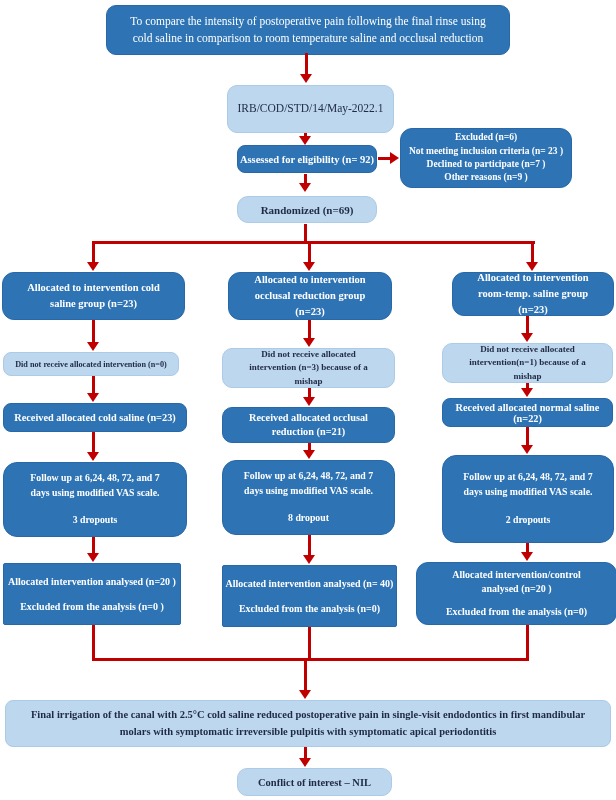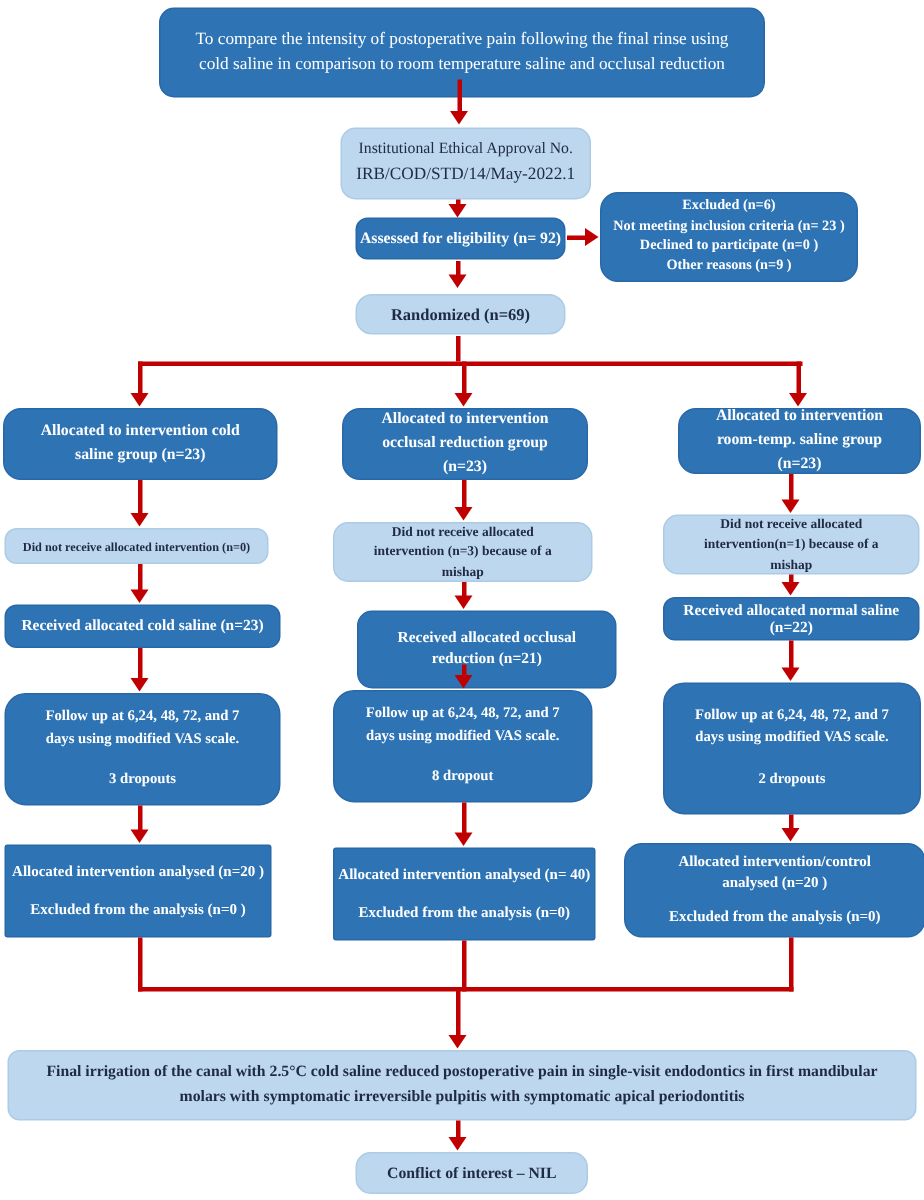--- a/index.html
+++ b/index.html
@@ -17,42 +17,41 @@
   .ah-d{position:absolute;width:0;height:0;border-left:6.5px solid transparent;
         border-right:6.5px solid transparent;border-top:9px solid #c00000;}
   .ah-r{position:absolute;width:0;height:0;border-top:6px solid transparent;
         border-bottom:6px solid transparent;border-left:9px solid #c00000;}
 </style>
 </head>
 <body>
 
 <div class="canvas">
 
-  <div class="box dark r10" style="left:106px;top:5px;width:404px;height:60px;font-size:11.5px;line-height:1.5;padding:3px 14px;">To compare the intensity of postoperative pain following the final rinse using cold saline in comparison to room temperature saline and occlusal reduction</div>
+  <div class="box dark r10" style="left:106px;top:5px;width:404px;height:50px;font-size:11.5px;line-height:1.5;padding:3px 14px;">To compare the intensity of postoperative pain following the final rinse using cold saline in comparison to room temperature saline and occlusal reduction</div>
 
   <div class="vl" style="left:305px;top:53px;height:22px;"></div>
   <div class="ah-d" style="left:300px;top:74px;"></div>
 
   <div class="box light r10" style="left:227px;top:85px;width:167px;height:48px;font-size:10.5px;line-height:1.55;">
-    <div>Institutional Ethical Approval No.</div>
     <div style="font-size:11.5px;">IRB/COD/STD/14/May-2022.1</div>
   </div>
 
   <div class="vl" style="left:304px;top:133px;height:4px;"></div>
   <div class="ah-d" style="left:299px;top:136px;"></div>
 
   <div class="box dark r8 b" style="left:237px;top:145px;width:140px;height:28px;font-size:10.5px;">Assessed for eligibility (n= 92)</div>
 
   <div class="hl" style="left:378px;top:157px;width:13px;"></div>
   <div class="ah-r" style="left:390px;top:152px;"></div>
 
   <div class="box dark b" style="left:400px;top:128px;width:172px;height:60px;border-radius:12px;font-size:9.5px;line-height:1.4;">
     <div>Excluded (n=6)</div>
     <div>Not meeting inclusion criteria (n= 23 )</div>
-    <div>Declined to participate (n=0 )</div>
+    <div>Declined to participate (n=7 )</div>
     <div>Other reasons (n=9 )</div>
   </div>
 
   <div class="vl" style="left:304px;top:174px;height:10px;"></div>
   <div class="ah-d" style="left:299px;top:183px;"></div>
 
   <div class="box light r8 b" style="left:237px;top:196px;width:140px;height:27px;font-size:11px;border-radius:11px;">Randomized (n=69)</div>
 
   <div class="vl" style="left:304px;top:224px;height:17px;"></div>
   <div class="hl" style="left:92px;top:241px;width:443px;"></div>
@@ -79,21 +78,21 @@
   <div class="box light r10 b" style="left:442px;top:343px;width:171px;height:40px;font-size:9px;line-height:1.5;padding:0 14px;">Did not receive allocated intervention(n=1) because of a mishap</div>
 
   <div class="vl" style="left:92px;top:376px;height:18px;"></div>
   <div class="ah-d" style="left:87px;top:393px;"></div>
   <div class="vl" style="left:308px;top:388px;height:10px;"></div>
   <div class="ah-d" style="left:303px;top:397px;"></div>
   <div class="vl" style="left:526px;top:383px;height:6px;"></div>
   <div class="ah-d" style="left:521px;top:388px;"></div>
 
   <div class="box dark r8 b" style="left:3px;top:403px;width:184px;height:29px;font-size:10.3px;">Received allocated cold saline (n=23)</div>
-  <div class="box dark r10 b" style="left:238px;top:407px;width:173px;height:52px;font-size:10.3px;line-height:1.4;padding:2px 22px;">Received allocated occlusal reduction (n=21)</div>
+  <div class="box dark r10 b" style="left:222px;top:407px;width:173px;height:36px;font-size:10.3px;line-height:1.4;padding:2px 22px;">Received allocated occlusal reduction (n=21)</div>
   <div class="box dark r8 b" style="left:442px;top:398px;width:171px;height:29px;font-size:10.3px;">Received allocated normal saline (n=22)</div>
 
   <div class="vl" style="left:92px;top:432px;height:21px;"></div>
   <div class="ah-d" style="left:87px;top:452px;"></div>
   <div class="vl" style="left:308px;top:443px;height:8px;"></div>
   <div class="ah-d" style="left:303px;top:450px;"></div>
   <div class="vl" style="left:526px;top:427px;height:19px;"></div>
   <div class="ah-d" style="left:521px;top:445px;"></div>
 
   <div class="box dark r14 b" style="left:3px;top:462px;width:184px;height:75px;font-size:9.8px;line-height:1.5;padding:0 16px;">

